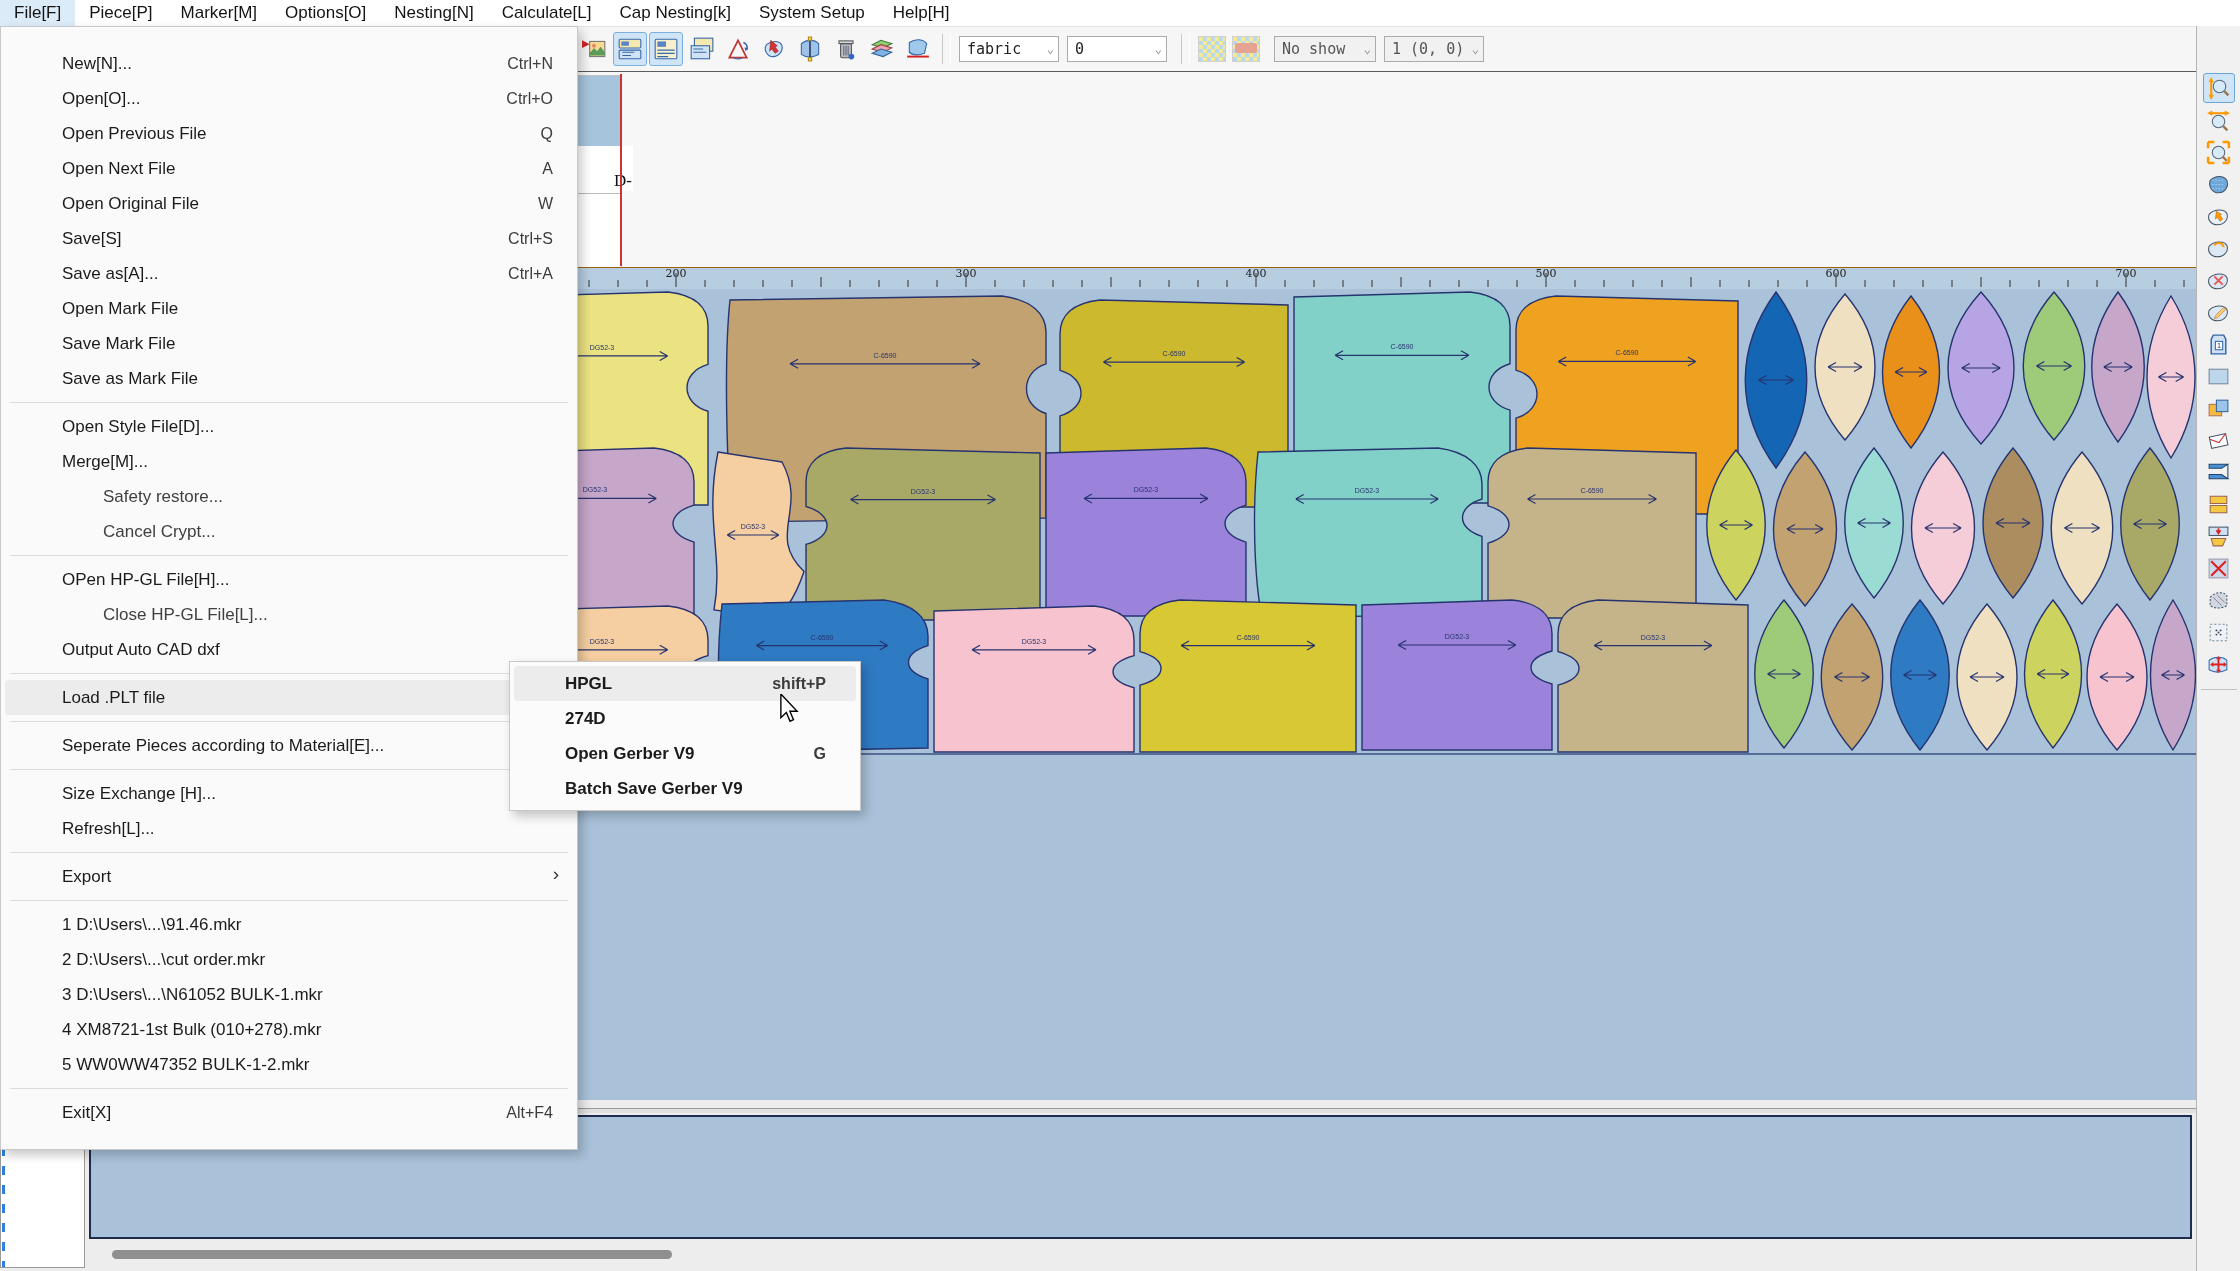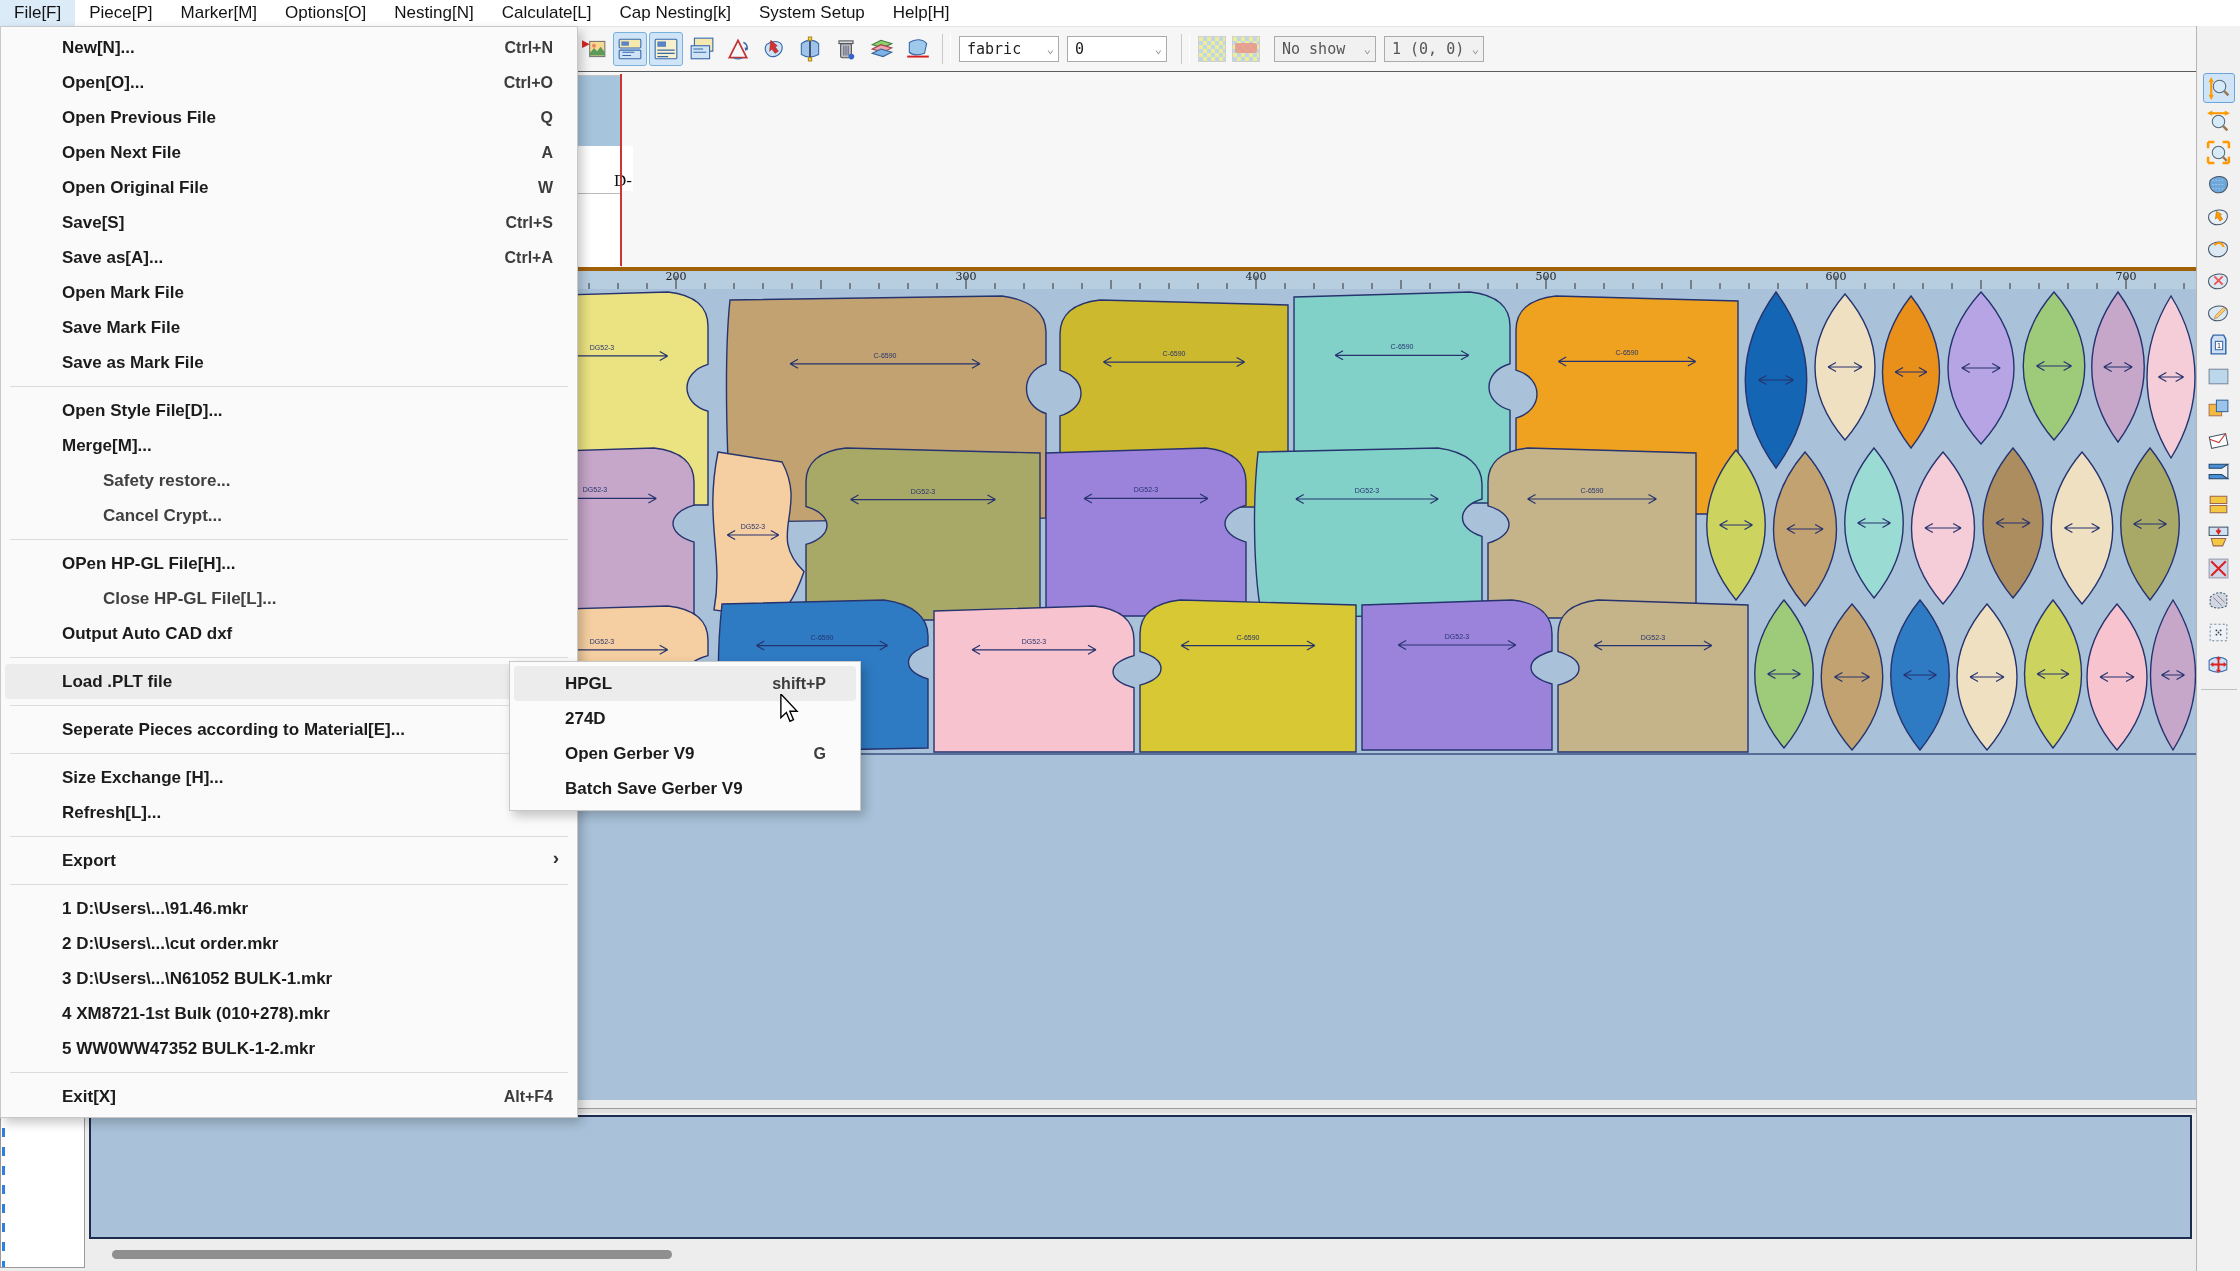--- a/index.html
+++ b/index.html
@@ -33,21 +33,21 @@
   #preview-shape{position:absolute;left:0;top:0;width:108px;height:70px;background:#a7c4dd;}
   #preview-label{position:absolute;left:0;top:70px;width:120px;height:45px;background:#fff;}
   #preview-size{position:absolute;left:3px;top:1px;font-family:"Liberation Serif",serif;font-size:18px;color:#111;}
   #preview-dim{position:absolute;right:1px;bottom:0;font-family:"Liberation Serif",serif;font-size:17px;color:#111;}
   #preview-vals{position:absolute;left:0;top:117px;width:108px;height:73px;border-top:1px solid #bbb;background:#fff;}
   .pv-row{font-family:"Liberation Serif",serif;font-size:16px;color:#111;line-height:18px;padding-left:4px;}
   .pv-row:last-child{padding-left:14px;}
   #red-line{position:absolute;left:620px;top:2px;width:2px;height:192px;background:#cc3333;}
 
   
-  #ruler{position:absolute;left:0;top:267px;width:2196px;height:21px;background:#b7cee1;border-top:4px solid #a16207;border-bottom:1px solid #4e4e4e;z-index:1;}
+  #ruler{position:absolute;left:0;top:267px;width:2196px;height:21px;background:#b7cee1;border-top:1px solid #a16207;border-bottom:1px solid #4e4e4e;z-index:1;}
 
   
   #canvas{position:absolute;left:0;top:289px;width:2196px;height:811px;background:#a9c2d9;z-index:1;}
   #pieces{position:absolute;left:0;top:0;}
 
   
   #bottomarea{position:absolute;left:0;top:1100px;width:2196px;height:171px;background:#ededed;z-index:1;}
   #bottom-splitter{position:absolute;left:85px;top:8px;width:2111px;height:4px;background:#e0e0e0;border-top:1px solid #9a9a9a;}
   #overview-panel{position:absolute;left:89px;top:15px;width:2103px;height:124px;background:#a9c2d9;border:2px solid #1d2b4f;box-sizing:border-box;}
   #hscroll{position:absolute;left:85px;top:147px;width:2111px;height:16px;}
@@ -56,21 +56,21 @@
   #left-dash{position:absolute;left:1px;top:0;width:3px;height:158px;background:repeating-linear-gradient(180deg,#2f7fe0 0 9px,transparent 9px 19px);}
 
   
   #sidebar{position:absolute;right:0;top:26px;width:44px;height:1245px;background:#f1f1f1;border-left:1px solid #b5b5b5;z-index:6;box-sizing:border-box;display:flex;flex-direction:column;align-items:center;padding-top:47px;}
   .sb-icon{width:30px;height:28px;margin-bottom:2px;display:flex;align-items:center;justify-content:center;border:1px solid transparent;border-radius:3px;}
   .sb-icon svg{width:25px;height:25px;}
   .sb-icon.active{background:#cfe4f7;border-color:#6aa6d8;}
   .sb-sep{width:36px;border-top:1px solid #c2c2c2;margin:8px 0;}
 
   
-  #file-menu{position:absolute;left:0;top:26px;width:578px;background:#fafafa;border:1px solid #c8c8c8;box-shadow:4px 5px 10px rgba(0,0,0,.22);z-index:50;padding:3px 0;box-sizing:border-box;font-weight:bold;}
+  #file-menu{position:absolute;left:0;top:26px;width:578px;background:#fafafa;border:1px solid #c8c8c8;box-shadow:4px 5px 10px rgba(0,0,0,.22);z-index:50;padding:19px 0;box-sizing:border-box;}
   .mi{height:35px;display:flex;align-items:center;padding:0 20px 0 57px;font-size:17px;color:#1b1b1b;position:relative;margin:0 4px;border-radius:4px;}
   .mi .lab{flex:1;white-space:nowrap;}
   .mi .sc{color:#3c3c3c;font-size:16px;margin-left:12px;}
   .mi .chev{position:absolute;right:14px;font-size:19px;color:#333;top:4px;}
   .mi.dis .lab{color:#404040;margin-left:41px;}
   .mi.hl{background:#ececec;}
   .msep{border-top:1px solid #dcdcdc;margin:6px 9px;}
 
   
   #submenu{position:absolute;left:509px;top:661px;width:352px;background:#fbfbfb;border:1px solid #c8c8c8;box-shadow:4px 5px 10px rgba(0,0,0,.22);z-index:60;padding:4px 0;box-sizing:border-box;}

